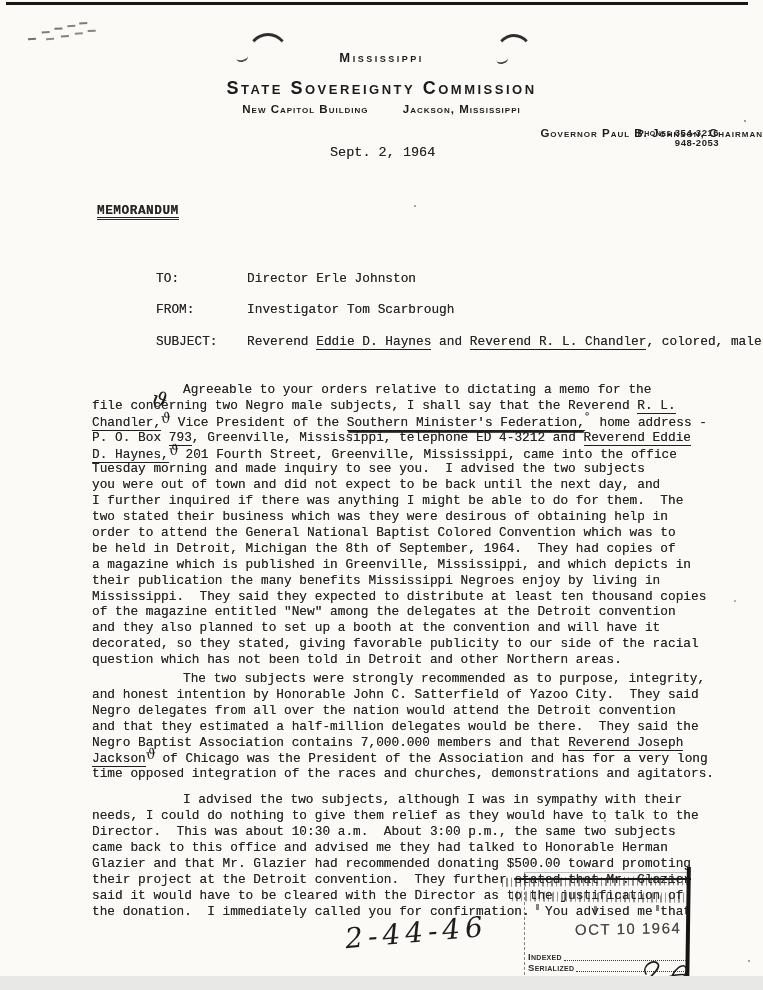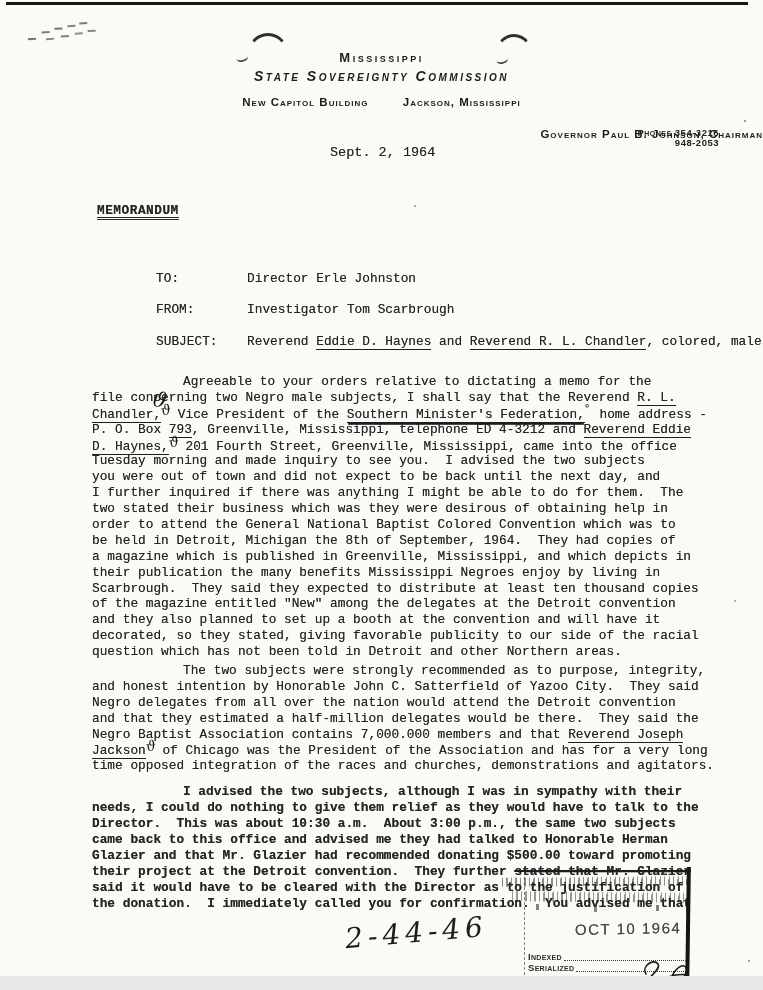--- a/index.html
+++ b/index.html
@@ -20,40 +20,40 @@
     border-left-color:transparent;border-right-color:transparent;
     border-radius:50% 50% 0 0 / 100% 100% 0 0;}
   .arc-left{left:245px;top:33px;}
   .arc-right{left:494px;top:34px;width:34px;height:20px;}
   .arc-tail{position:absolute;width:12px;height:7px;border-bottom:2px solid #4a4a4a;border-radius:0 0 60% 60%;transform:rotate(-12deg);}
   .tail-left{left:236px;top:53px;}
   .tail-right{left:496px;top:55px;}
   
   .letterhead{position:absolute;left:0;top:50px;width:100%;text-align:center;color:#1b1b1b;}
   .lh-state{font-variant:small-caps;font-weight:bold;font-size:13px;letter-spacing:2.5px;}
-  .lh-commission{font-variant:small-caps;font-weight:bold;font-size:14px;letter-spacing:2.5px;margin-top:3px;font-style:italic;}
+  .lh-commission{font-variant:small-caps;font-weight:bold;font-size:18px;letter-spacing:2.5px;margin-top:13px;}
   .lh-line3{margin-top:4px;font-variant:small-caps;font-weight:bold;font-size:11.5px;letter-spacing:1px;}
-  .lh-line3 span{display:inline-block;margin:8px 15px;text-align:right;}
+  .lh-line3 span{display:inline-block;margin:0 15px;text-align:right;}
   .lh-chairman{margin-top:12px;font-variant:small-caps;font-weight:bold;font-size:11.5px;letter-spacing:1px;text-align:right;}
   .phones{position:absolute;right:44px;top:128px;text-align:right;font-variant:small-caps;font-weight:bold;
     font-size:9.5px;letter-spacing:.5px;line-height:10px;color:#222;}
   .dateline{position:absolute;left:330px;top:145px;font-family:"Liberation Mono",monospace;font-size:13.5px;
     color:#242424;text-shadow:0 0 .5px rgba(30,30,30,.55);text-align:center;}
   
   .tw{font-family:"Liberation Mono",monospace;font-size:12.8px;color:#252525;text-shadow:0 0 .5px rgba(25,25,25,.6);}
   .memo-heading{position:absolute;left:97px;top:203px;font-weight:bold;letter-spacing:.5px;
     text-decoration:underline;text-underline-offset:3px;border-bottom:1px solid #2c2c2c;padding-bottom:1px;}
   .fields{position:absolute;left:110px;top:256px;}
   .field-row{height:31.4px;white-space:pre;}
   .field-label{display:inline-block;width:91px;}
-  .body-block{position:absolute;left:92px;top:374px;width:640px;}
+  .body-block{position:absolute;left:92px;top:382px;width:640px;}
   .para .line{white-space:pre;line-height:15.9px;height:15.9px;}
   .para .first{text-indent:91px;}
   .para-2{margin-top:3px;}
-  .para-3{margin-top:10px;font-weight:bold;}
+  .para-3{margin-top:10px;}
   
   .hu{border-bottom:1.6px solid #1e1e1e;}
   .hu2{box-shadow:0 3px 0 -1.2px #1e1e1e;}
   .hst{text-decoration:line-through;text-decoration-thickness:1.5px;text-decoration-color:#1c1c1c;}
   .hmark{position:relative;top:-3px;display:inline-block;width:9px;font-family:"DejaVu Serif",serif;
     font-style:italic;font-size:14px;color:#191919;transform:rotate(-12deg);text-shadow:none;}
   .hm-circle{top:-6px;font-size:11px;width:7px;}
   .over-squiggle{position:absolute;left:152px;top:388px;font-family:"DejaVu Serif",serif;font-style:italic;
     font-size:21px;color:#1a1a1a;transform:rotate(14deg);}
   
@@ -127,21 +127,21 @@
         <div class="line">P. O. Box <span class="hu">793</span>, Greenville, Mississippi, telephone ED 4-3212 and <span class="hu">Reverend Eddie</span></div>
         <div class="line"><span class="hu">D. Haynes,</span><span class="hmark hm-flourish">ϑ</span> 201 Fourth Street, Greenville, Mississippi, came into the office</div>
         <div class="line">Tuesday morning and made inquiry to see you.  I advised the two subjects</div>
         <div class="line">you were out of town and did not expect to be back until the next day, and</div>
         <div class="line">I further inquired if there was anything I might be able to do for them.  The</div>
         <div class="line">two stated their business which was they were desirous of obtaining help in</div>
         <div class="line">order to attend the General National Baptist Colored Convention which was to</div>
         <div class="line">be held in Detroit, Michigan the 8th of September, 1964.  They had copies of</div>
         <div class="line">a magazine which is published in Greenville, Mississippi, and which depicts in</div>
         <div class="line">their publication the many benefits Mississippi Negroes enjoy by living in</div>
-        <div class="line">Scarbrough.  They said they expected to distribute at least ten thousand copies</div>
+        <div class="line">Mississippi.  They said they expected to distribute at least ten thousand copies</div>
         <div class="line">of the magazine entitled "New" among the delegates at the Detroit convention</div>
         <div class="line">and they also planned to set up a booth at the convention and will have it</div>
         <div class="line">decorated, so they stated, giving favorable publicity to our side of the racial</div>
         <div class="line">question which has not been told in Detroit and other Northern areas.</div>
       </div>
       <div class="para para-2">
         <div class="line first">The two subjects were strongly recommended as to purpose, integrity,</div>
         <div class="line">and honest intention by Honorable John C. Satterfield of Yazoo City.  They said</div>
         <div class="line">Negro delegates from all over the nation would attend the Detroit convention</div>
         <div class="line">and that they estimated a half-million delegates would be there.  They said the</div>

